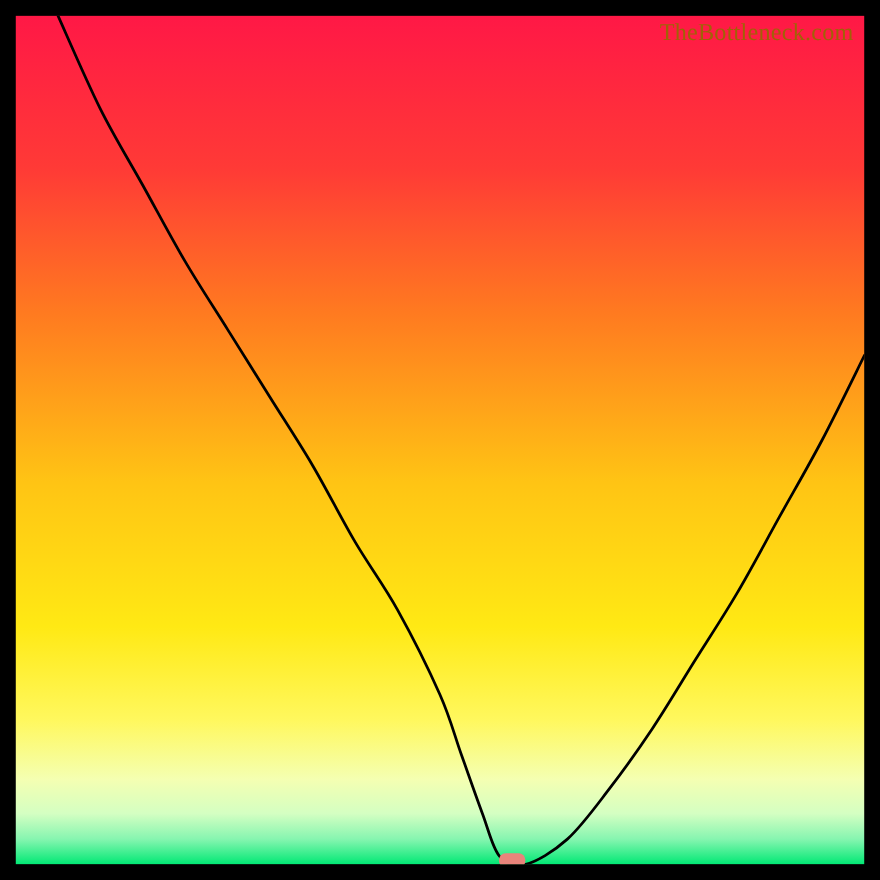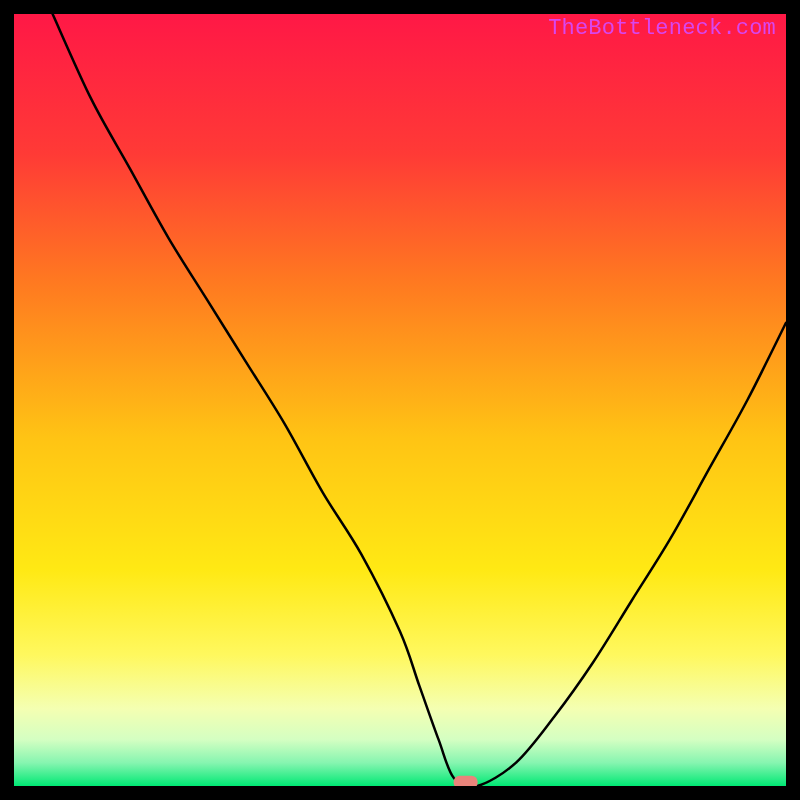--- a/index.html
+++ b/index.html
@@ -21,22 +21,22 @@
     left: 14px;
     top: 14px;
     width: 772px;
     height: 772px;
     overflow: hidden;
   }
   .watermark {
     position: absolute;
     top: 2px;
     right: 10px;
-    color: #d946ef;
-    font-family: Liberation Mono, monospace;
+    color: #a16207;
+    font-family: Liberation Serif, serif;
     font-size: 22px;
     font-weight: 500;
     letter-spacing: 0.2px;
     z-index: 5;
   }
   svg {
     display: block;
   }
 </style>
 </head>

